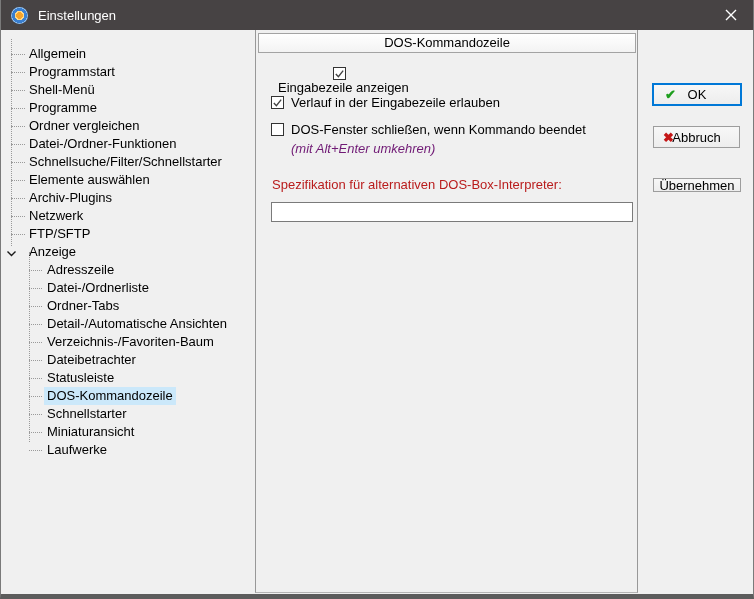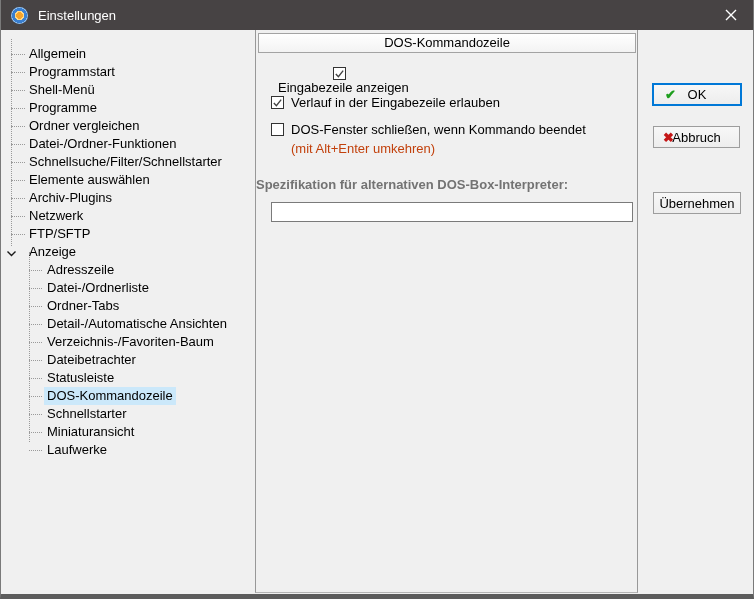--- a/index.html
+++ b/index.html
@@ -58,38 +58,38 @@
   .cb-row1 { top:37px;flex-direction:column; }
   .cb-row2 { top:65px; }
   .cb-row3 { top:92px; }
   .checkbox {
     width:13px; height:13px; background:#fff; border:1px solid #333;
     display:inline-flex; align-items:center; justify-content:center; flex:0 0 auto;
   }
   .checkbox svg { display:none; }
   .checkbox.checked svg { display:block; }
   .cb-label { margin-left:7px; white-space:nowrap; }
-  .cb-subline { position:absolute; left:35px; top:111px; font-size:13px; color:#c2410c; white-space:nowrap; }
-  .field-label { position:absolute; left:0; top:147px; font-size:13px; color:#737373; white-space:nowrap;font-weight:bold; }
+  .cb-subline { position:absolute; left:35px; top:111px; font-size:13px; color:#701a75; white-space:nowrap;font-style:italic; }
+  .field-label { position:absolute; left:16px; top:147px; font-size:13px; color:#b91c1c; white-space:nowrap; }
   .interp-input {
     position:absolute; left:15px; top:172px; width:362px; height:20px;
     border:1px solid #7a7a7a; background:#fff; font-family:"Liberation Sans", sans-serif; font-size:13px; padding:0 4px;
   }
   
   .btn {
     position:absolute; display:flex; align-items:center; justify-content:center;
     font-family:"Liberation Sans", sans-serif; font-size:13px; color:#000;
     background:linear-gradient(#f7f7f7,#ededed); cursor:pointer;
   }
   .btn .ico { position:absolute; left:11px; font-size:13px; font-weight:bold; line-height:1; }
   .btn-ok { left:651px; top:83px; width:90px; height:23px; border:2px solid var(--accent,#0078d7); }
   .btn-ok .ico { color:var(--ok-green,#1e9e1e); }
   .btn-cancel { left:652px; top:126px; width:87px; height:22px; border:1px solid #9d9d9d; }
   .btn-cancel .ico { color:var(--cancel-red,#c41616); left:9px; }
-  .btn-apply { left:652px; top:192px; width:88px; height:22px; border:1px solid #9d9d9d; }
+  .btn-apply { left:652px; top:178px; width:88px; height:14px; border:1px solid #9d9d9d; }
 </style>
 </head>
 <body>
 
 <div class="window">
 
   <div class="titlebar">
     <span class="app-icon"></span>
     <span class="title">Einstellungen</span>
     <div class="close-btn">

